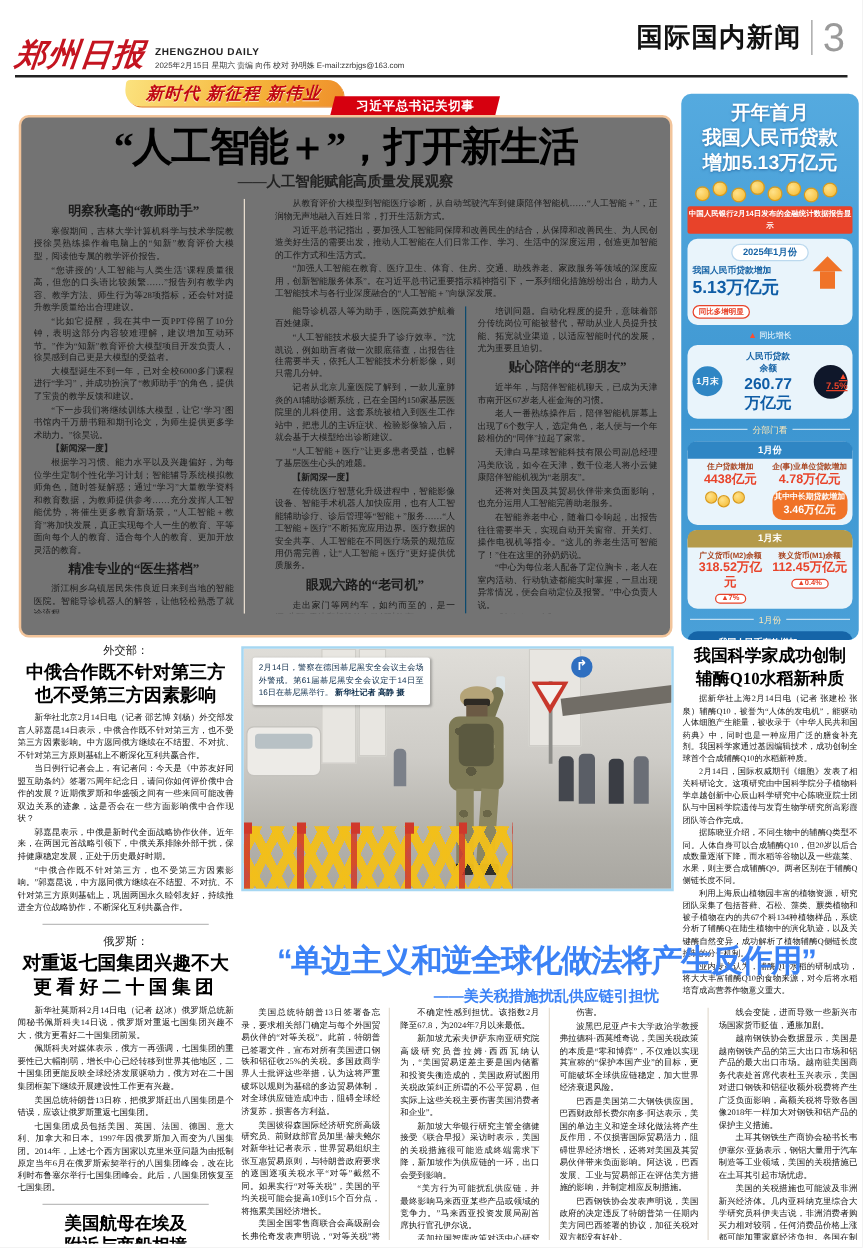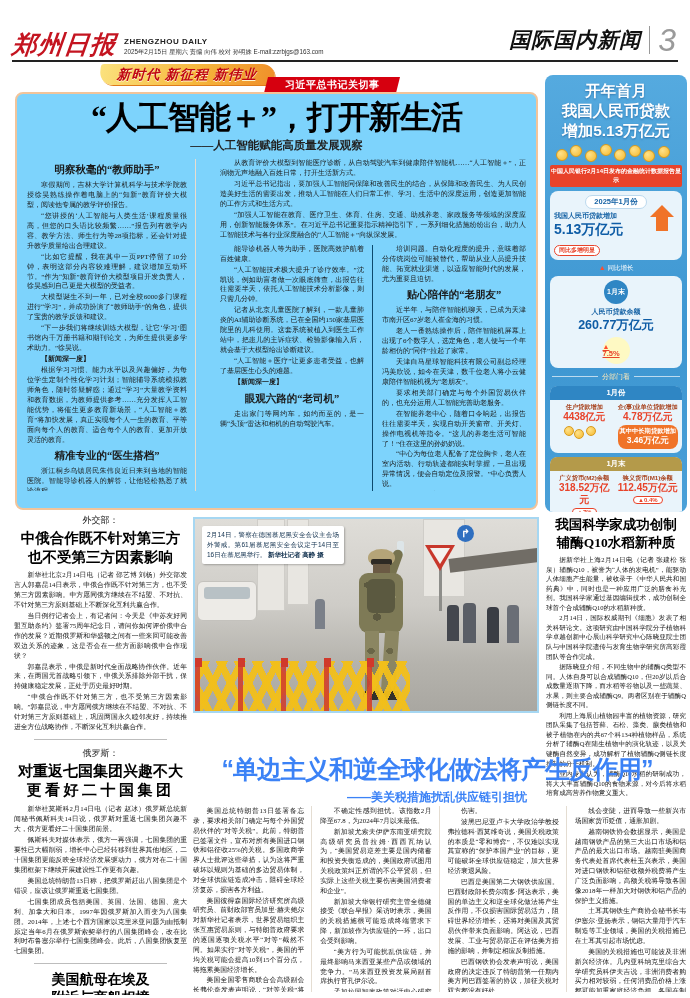--- a/index.html
+++ b/index.html
@@ -8,39 +8,39 @@
   .serif{font-family:"Liberation Serif","DejaVu Serif",serif;}
 
   
   #hdr{position:absolute;left:12px;top:26px;width:666px;height:34px;border-bottom:2px solid #222;
        display:flex;align-items:flex-end;}
   .logo{color:#c41420;font-size:25px;font-weight:bold;font-style:italic;letter-spacing:1px;
         transform:skewX(-6deg);line-height:1;padding-bottom:3px;}
   .logo-side{margin-left:8px;padding-bottom:3px;}
   .logo-en{font-size:8px;font-weight:bold;color:#222;letter-spacing:.5px;}
   .dateline{font-size:6.3px;color:#333;margin-top:2px;white-space:nowrap;}
-  .hdr-right{margin-left:auto;display:flex;align-items:center;gap:8px;padding-bottom:4px;font-style:italic;}
+  .hdr-right{margin-left:auto;display:flex;align-items:center;gap:8px;padding-bottom:14px;}
   .section-title{font-size:21px;font-weight:bold;color:#111;letter-spacing:1px;}
   .vline{width:1px;height:28px;background:#999;}
   .pageno{font-size:32px;color:#9a9a9a;line-height:1;padding-right:2px;}
 
   
   #ribbon{position:absolute;left:100px;top:64px;width:175px;height:21px;
           background:linear-gradient(100deg,#fbe27e 0%,#f6b73c 55%,#ef8f2a 100%);
           border-radius:3px 14px 3px 14px;display:flex;align-items:center;justify-content:center;
           transform:skewX(-6deg);box-shadow:1px 1px 0 #e07b1a;}
   #ribbon span{color:#c00713;font-weight:bold;font-style:italic;font-size:13.5px;letter-spacing:1px;
                transform:skewX(3deg);text-shadow:0 1px 0 #fff3c9;}
   #banner-tag{position:absolute;left:266px;top:77px;width:132px;height:16px;background:#d6000f;
               transform:skewX(-14deg);display:flex;align-items:center;justify-content:center;}
   #banner-tag span{color:#fff;font-weight:bold;font-size:10px;transform:skewX(14deg);letter-spacing:.5px;}
 
   
   #main-box{position:absolute;left:15px;top:92px;width:523px;height:418px;box-sizing:border-box;
-            border:2px solid #f2c49a;border-radius:8px;background:#7dd3fc;padding:6px 10px 4px;}
+            border:2px solid #f2c49a;border-radius:8px;background:#737373;padding:6px 10px 4px;}
   .m-headline{font-size:32px;font-weight:800;text-align:center;letter-spacing:-1px;color:#000;line-height:1.1;}
   .m-sub{font-size:11.5px;font-weight:bold;text-align:center;margin:3px 0 6px;color:#222;}
   .m-cols{display:flex;gap:24px;height:332px;overflow:hidden;font-size:7px;line-height:1.42;
           text-align:justify;color:#1a1a1a;}
   .m-col{overflow:hidden;}
   .c1{width:160px;flex:none;border-right:1px solid #e8ddcf;padding-right:8px;}
   .m-right{flex:1;display:flex;flex-direction:column;overflow:hidden;}
   .m-intro{margin-bottom:3px;flex:none;}
   .m-two{display:flex;gap:9px;flex:1;overflow:hidden;}
   .c2{flex:1;border-right:1px solid #0c4a6e;padding-right:8px;}
@@ -67,28 +67,28 @@
   .p1-label{font-size:7px;font-weight:bold;}
   .p1-value{font-size:14px;font-weight:800;color:#0f5da6;line-height:1.15;}
   .p1-note{display:inline-block;border:1px solid #e8432a;color:#e8432a;font-size:6px;font-weight:bold;
            border-radius:7px;padding:0 4px;margin-top:2px;background:#fff;}
   .p1-arrow{position:absolute;right:8px;top:14px;}
   .arrow-head{width:0;height:0;border-left:12px solid transparent;border-right:12px solid transparent;
               border-bottom:12px solid #f07328;}
   .arrow-stem{width:12px;height:14px;background:#f07328;margin:0 auto;}
   .sb-legend{text-align:center;font-size:6.5px;color:#fff;margin:1px 0 3px;}
   .tri{color:#ff4d2e;font-size:7px;}
-  .p2-row{display:flex;align-items:center;gap:3px;flex-direction:column;}
+  .p2-row{display:flex;align-items:center;gap:17px;}
   .p2-badge{width:24px;height:24px;border-radius:50%;background:#2f86c4;color:#fff;font-size:7px;
             font-weight:bold;display:flex;align-items:center;justify-content:center;flex:none;}
   .p2-mid{flex:1;text-align:center;}
   .p2-label{font-size:7px;font-weight:bold;}
   .p2-value{font-size:12.5px;font-weight:800;color:#0f5da6;}
-  .p2-pct{width:27px;height:27px;border-radius:50%;background:#fef9c3;color:#e8432a;font-weight:800;
-          font-size:7.5px;display:flex;flex-direction:column;align-items:flex-start;justify-content:center;flex:none;line-height:1;text-decoration:underline;}
+  .p2-pct{width:27px;height:27px;border-radius:50%;background:#0f172a;color:#e8432a;font-weight:800;
+          font-size:7.5px;display:flex;flex-direction:column;align-items:flex-end;justify-content:center;flex:none;line-height:1;text-decoration:underline;}
   .sb-div{display:flex;align-items:center;gap:4px;font-size:7px;color:#ffe9b8;margin:2px 2px 4px;}
   .sb-div i{flex:1;height:1px;background:rgba(255,255,255,.65);}
   .p-head{background:#2f86c4;color:#fff;text-align:center;font-size:7.5px;font-weight:bold;
           border-radius:7px 7px 0 0;margin:-4px -4px 3px;padding:2px 0;}
   .p-head.gold{background:#b49a4a;}
   .p-row{display:flex;gap:3px;}
   .p-cell{flex:1;text-align:center;}
   .p-lab{font-size:6.2px;font-weight:bold;color:#a84420;line-height:1.3;}
   .p-val{font-size:10px;font-weight:800;color:#e8432a;line-height:1.2;}
   .p-sub{background:#f07328;color:#fff;border-radius:8px;text-align:center;font-size:6.3px;
@@ -216,30 +216,31 @@
             <p class="blk b-p">习近平总书记指出，要加强人工智能同保障和改善民生的结合，从保障和改善民生、为人民创造美好生活的需要出发，推动人工智能在人们日常工作、学习、生活中的深度运用，创造更加智能的工作方式和生活方式。</p>
             <p class="blk b-p">“加强人工智能在教育、医疗卫生、体育、住房、交通、助残养老、家政服务等领域的深度应用，创新智能服务体系”。在习近平总书记重要指示精神指引下，一系列细化措施纷纷出台，助力人工智能技术与各行业深度融合的“人工智能＋”向纵深发展。</p>
           </div>
         <div class="m-two">
           <div class="m-col c2">
               <p class="blk b-p">能导诊机器人等为助手，医院高效护航着百姓健康。</p>
               <p class="blk b-p">“人工智能技术极大提升了诊疗效率。”沈凯说，例如助盲者做一次眼底筛查，出报告往往需要半天，依托人工智能技术分析影像，则只需几分钟。</p>
               <p class="blk b-p">记者从北京儿童医院了解到，一款儿童肺炎的AI辅助诊断系统，已在全国约150家基层医院里的儿科使用。这套系统被植入到医生工作站中，把患儿的主诉症状、检验影像输入后，就会基于大模型给出诊断建议。</p>
               <p class="blk b-p">“人工智能＋医疗”让更多患者受益，也解了基层医生心头的难题。</p>
               <p class="blk b-tag">【新闻深一度】</p>
+              <p class="blk b-p">在传统医疗智慧化升级进程中，智能影像设备、智能手术机器人加快应用，也有人工智能辅助诊疗、诊后管理等“智能＋”服务……“人工智能＋医疗”不断拓宽应用边界。医疗数据的安全共享、人工智能在不同医疗场景的规范应用仍需完善，让“人工智能＋医疗”更好提供优质服务。</p>
               <h3 class="blk b-sub">眼观六路的“老司机”</h3>
               <p class="blk b-p">走出家门等网约车，如约而至的，是一辆“头顶”雷达和相机的自动驾驶汽车。</p>
             </div>
           <div class="m-col c3">
               <p class="blk b-p">培训问题。自动化程度的提升，意味着部分传统岗位可能被替代，帮助从业人员提升技能、拓宽就业渠道，以适应智能时代的发展，尤为重要且迫切。</p>
               <h3 class="blk b-sub">贴心陪伴的“老朋友”</h3>
               <p class="blk b-p">近半年，与陪伴智能机聊天，已成为天津市南开区67岁老人崔金海的习惯。</p>
               <p class="blk b-p">老人一番熟练操作后，陪伴智能机屏幕上出现了6个数字人，选定角色，老人便与一个年龄相仿的“同伴”拉起了家常。</p>
               <p class="blk b-p">天津白马星球智能科技有限公司副总经理冯美欣说，如今在天津，数千位老人将小云健康陪伴智能机视为“老朋友”。</p>
-              <p class="blk b-p">要求相关部门确定与每个外国贸易伙伴的，也充分运用人工智能完善助老服务。</p>
+              <p class="blk b-p">还将对美国及其贸易伙伴带来负面影响，也充分运用人工智能完善助老服务。</p>
               <p class="blk b-p">在智能养老中心，随着口令响起，出报告往往需要半天，实现自动开关窗帘、开关灯、操作电视机等指令。“这儿的养老生活可智能了！”住在这里的孙奶奶说。</p>
               <p class="blk b-p">“中心为每位老人配备了定位胸卡，老人在室内活动、行动轨迹都能实时掌握，一旦出现异常情况，便会自动定位及报警。”中心负责人说。</p>
               <p class="blk b-tag">【新闻深一度】</p>
             </div>
         </div>
       </div>
     </div>
   </div>
 
   <div id="sidebar">

